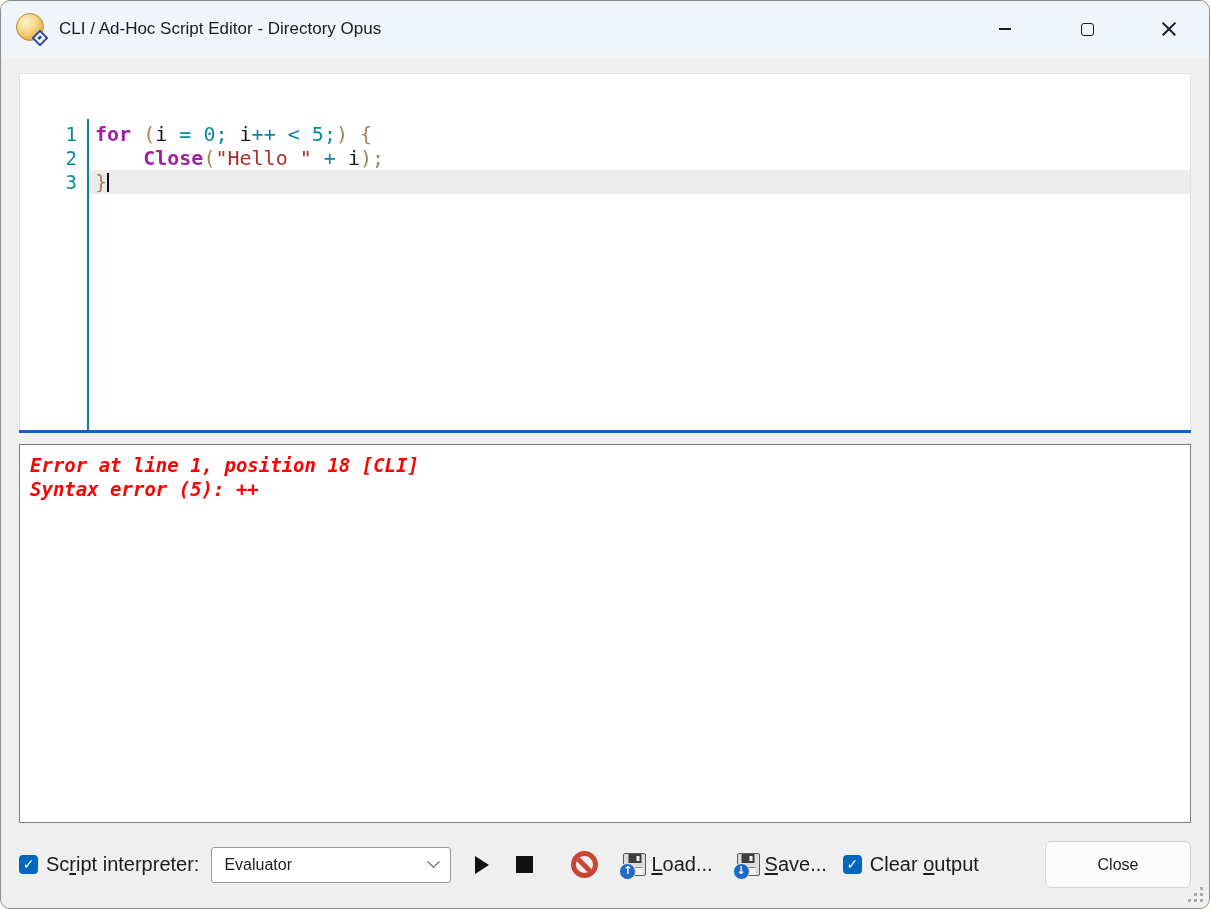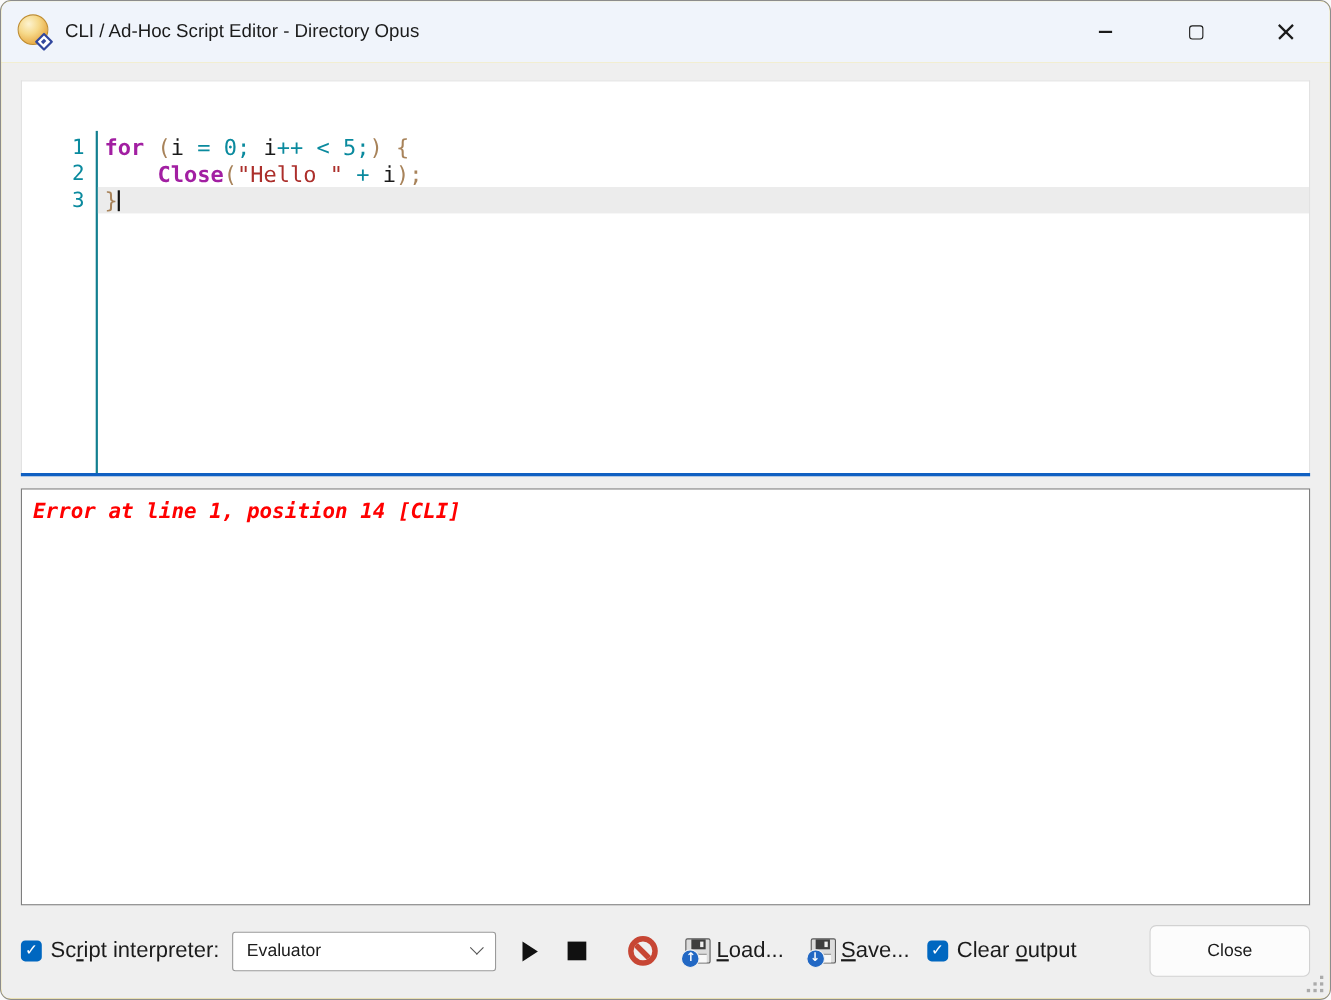--- a/index.html
+++ b/index.html
@@ -151,21 +151,22 @@
         <div class="code-col">
             <div class="code-line"><span class="tok-kw">for</span><span class="tok-pl"> </span><span class="tok-br">(</span><span class="tok-pl">i</span><span class="tok-pl"> </span><span class="tok-op">=</span><span class="tok-pl"> </span><span class="tok-op">0</span><span class="tok-op">;</span><span class="tok-pl"> </span><span class="tok-pl">i</span><span class="tok-op">++</span><span class="tok-pl"> </span><span class="tok-op">&lt;</span><span class="tok-pl"> </span><span class="tok-op">5</span><span class="tok-op">;</span><span class="tok-br">)</span><span class="tok-pl"> </span><span class="tok-br">{</span></div>
             <div class="code-line"><span class="tok-pl">    </span><span class="tok-kw">Close</span><span class="tok-br">(</span><span class="tok-str">"Hello "</span><span class="tok-pl"> </span><span class="tok-op">+</span><span class="tok-pl"> </span><span class="tok-pl">i</span><span class="tok-br">)</span><span class="tok-br">;</span></div>
             <div class="code-line active"><span class="tok-br">}</span><span class="caret"></span></div>
           </div>
       </div>
       <div class="focus-underline"></div>
     </div>
 
     <div class="output">
-      <div class="out-line">Error at line 1, position 14 [CLI]</div>
+      <div class="out-line">Error at line 1, position 18 [CLI]</div>
+      <div class="out-line">Syntax error (5): ++</div>
     </div>
 
     <div class="footer">
       <div class="check-group">
         <div class="checkbox"><span>✓</span></div>
         <div class="cg-label"><span>Sc</span><span class="mn">r</span><span>ipt interpreter:</span></div>
       </div>
       <div class="combo">
         <span>Evaluator</span>
         <div class="chevron"></div>

